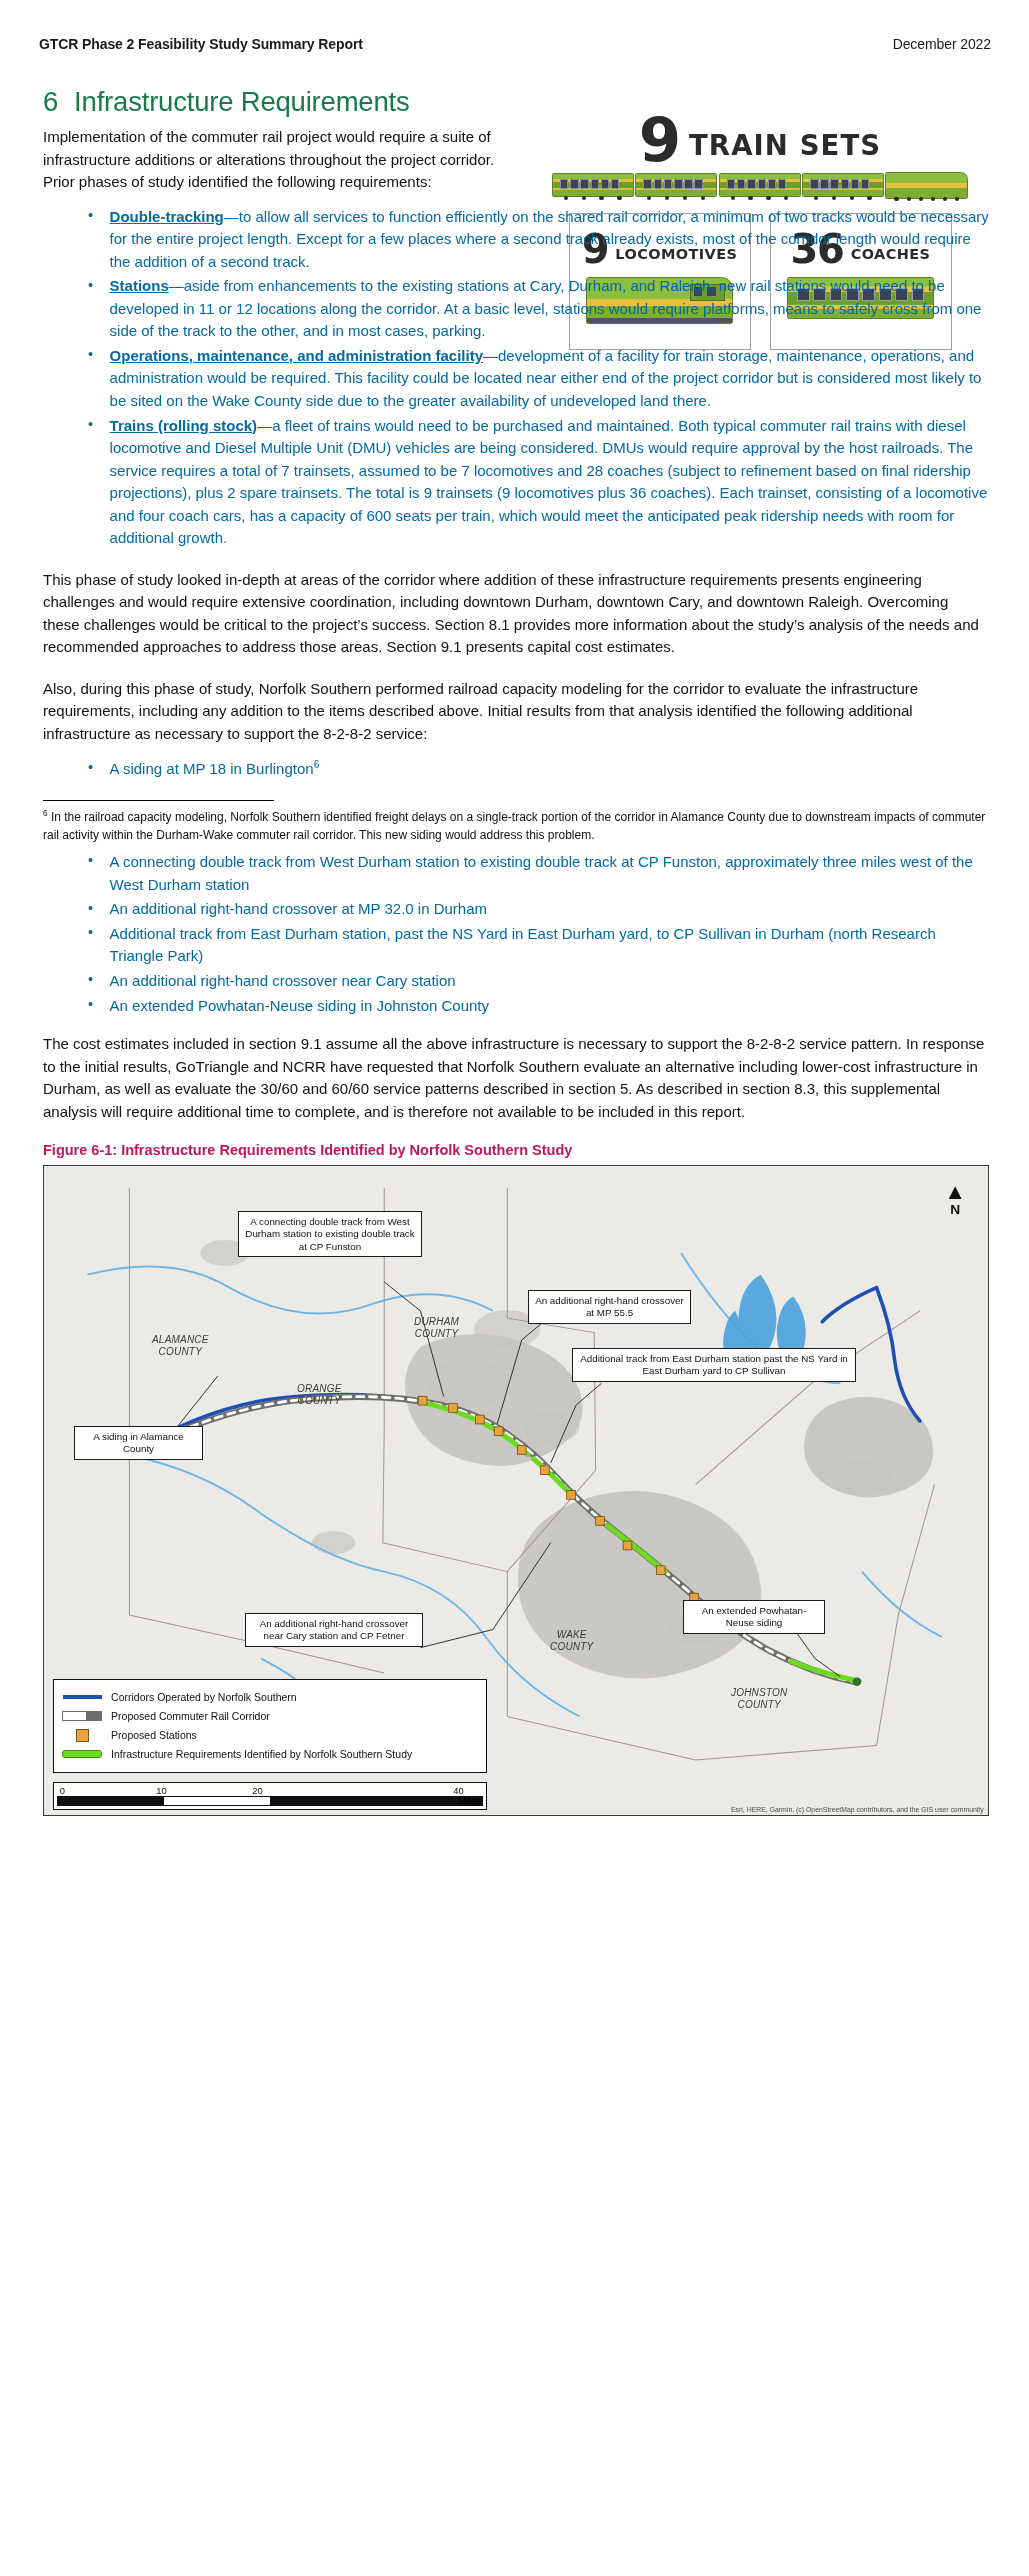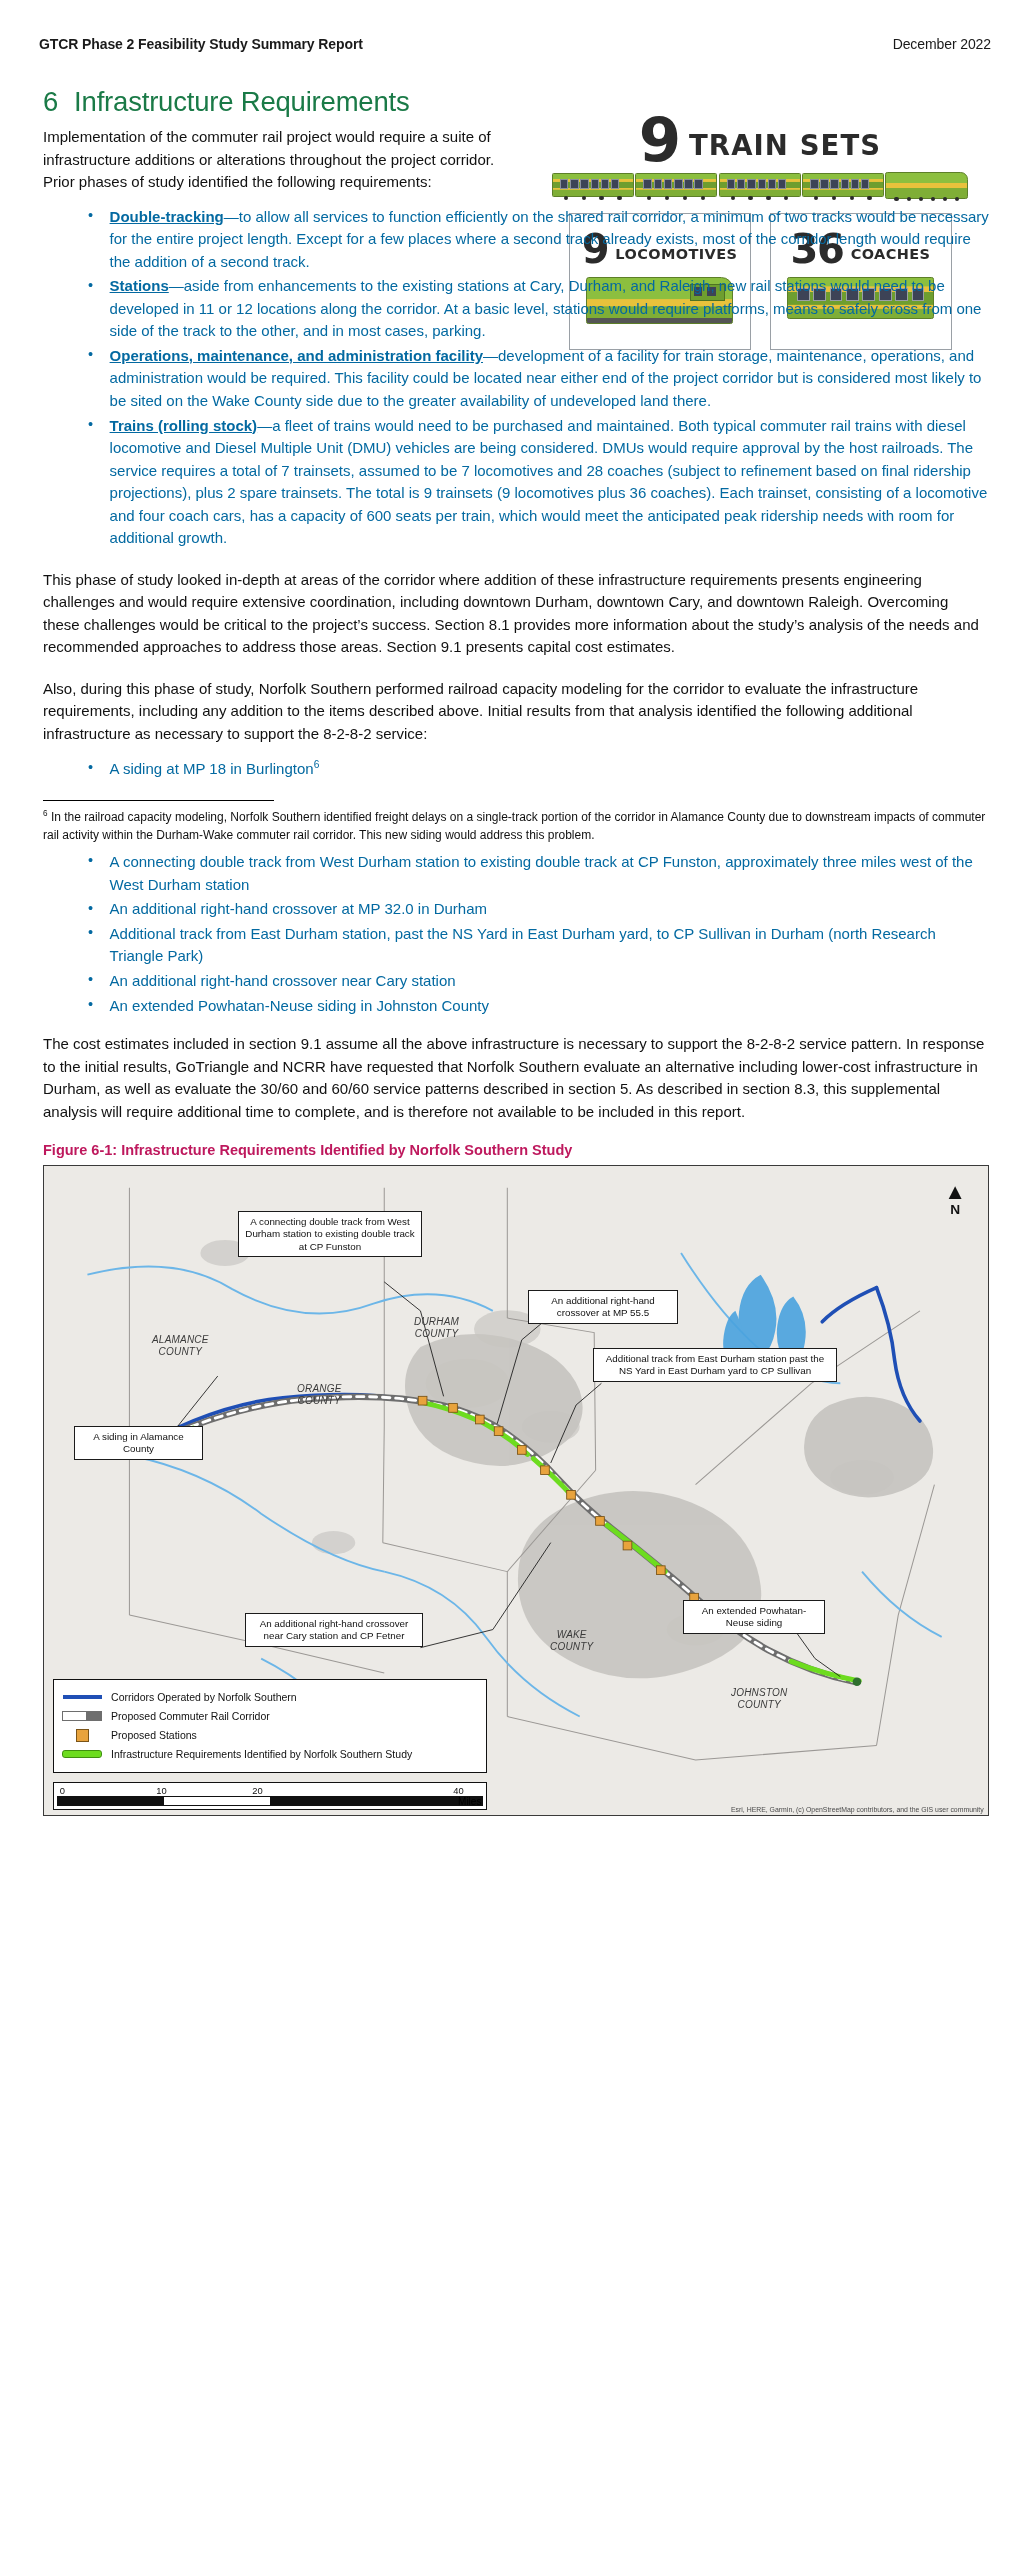--- a/index.html
+++ b/index.html
@@ -619,22 +619,22 @@
       <div class="county-label" style="left:370px; top:150px;">DURHAM<br>COUNTY</div>
       <div class="county-label" style="left:506px; top:463px;">WAKE<br>COUNTY</div>
       <div class="county-label" style="left:687px; top:521px;">JOHNSTON<br>COUNTY</div>
 
       <div class="north">
         <div class="arrow">▲</div>
         <div class="n">N</div>
       </div>
 
       <div class="callout" style="left:194px; top:45px; width:184px;">A connecting double track from West Durham station to existing double track at CP Funston</div>
-      <div class="callout" style="left:484px; top:124px; width:150px;text-align:center;">An additional right-hand crossover at MP 55.5</div>
-      <div class="callout" style="left:528px; top:182px; width:244px;margin-left:21px;">Additional track from East Durham station past the NS Yard in East Durham yard to CP Sullivan</div>
+      <div class="callout" style="left:484px; top:124px; width:163px;text-align:center;">An additional right-hand crossover at MP 55.5</div>
+      <div class="callout" style="left:528px; top:182px; width:284px;">Additional track from East Durham station past the NS Yard in East Durham yard to CP Sullivan</div>
       <div class="callout" style="left:30px; top:260px; width:129px;">A siding in Alamance County</div>
       <div class="callout" style="left:201px; top:447px; width:178px;">An additional right-hand crossover near Cary station and CP Fetner</div>
       <div class="callout" style="left:639px; top:434px; width:142px;">An extended Powhatan-Neuse siding</div>
 
       <div class="legend">
         <div class="legend-row">
           <span class="sw">
               <span class="sw-blue"></span>
             </span>
           <span>Corridors Operated by Norfolk Southern</span>

